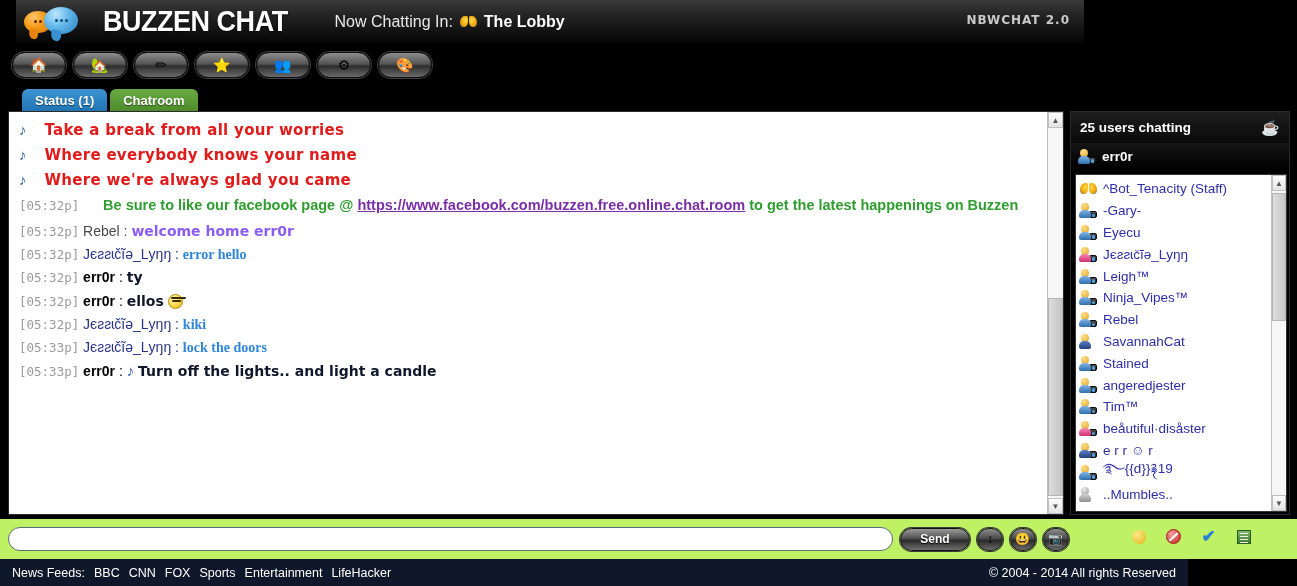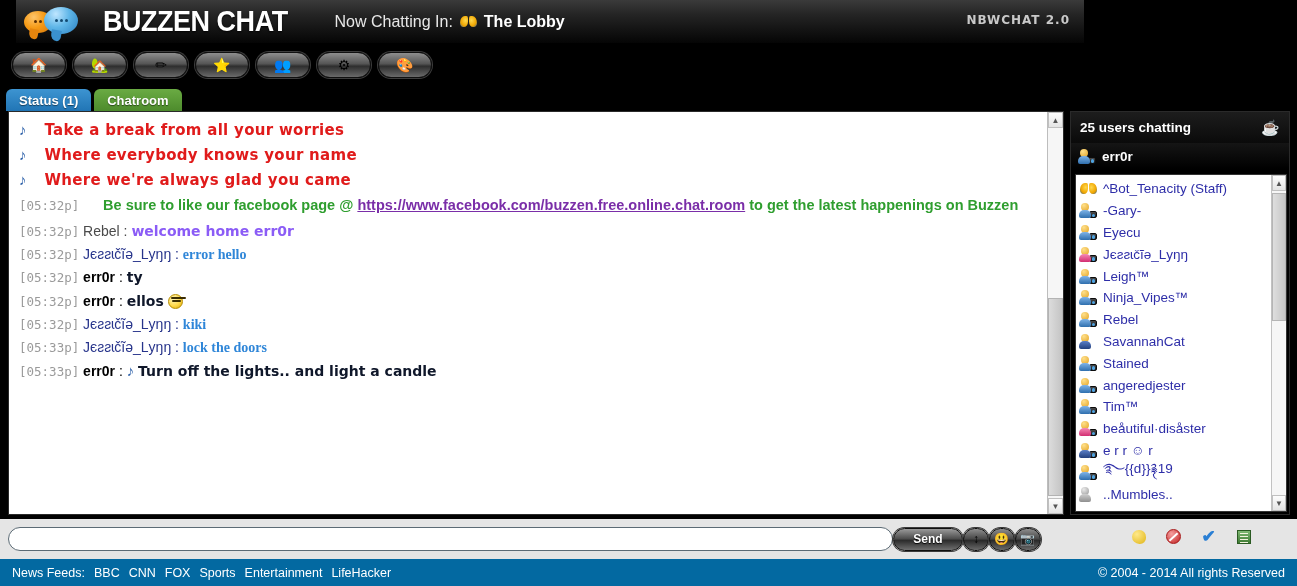--- a/index.html
+++ b/index.html
@@ -85,21 +85,21 @@
     border: 1px solid #111;
     box-shadow: 0 0 0 1px #3d3d3d, 0 1px 2px rgba(0,0,0,.8);
     display: flex; align-items: center; justify-content: center;
     cursor: pointer; position: relative;
   }
   .tbtn .ico { font-size: 14px; line-height: 1; filter: saturate(1.3); }
 
   
   #tabs {
     position: absolute; left: 0; top: 86px; width: 1297px; height: 25px;
-    background: #000; display: flex; align-items: flex-end; padding-left: 6px; gap: 3px;
+    background: #000; display: flex; align-items: flex-end; padding-left: 22px; gap: 3px;
   }
   .tab {
     height: 22px; padding: 0 13px; border-radius: 6px 6px 0 0;
     color: #fff; font-size: 13px; font-weight: bold; cursor: pointer;
     display: flex; align-items: center; text-shadow: 0 1px 1px rgba(0,0,0,.5);
   }
   #tab-status { background: linear-gradient(180deg,#3d94d1 0%,#2175b5 100%); }
   #tab-chatroom { background: linear-gradient(180deg,#6aab43 0%,#4d8b2c 100%); }
 
   
@@ -218,21 +218,21 @@
     display: flex; flex-direction: column;
   }
   #user-thumb {
     position: absolute; left: 0; right: 0; top: 2px; height: 42%;
     background: linear-gradient(90deg,#dedede,#c6c6c6); border: 1px solid #b5b5b5;
   }
 
   
   #bottom {
     position: absolute; left: 0; top: 519px; width: 1297px; height: 40px;
-    background: #e5e5e5; display: flex; align-items: center; padding-left: 8px; gap: 0;
+    background: #bef264; display: flex; align-items: center; padding-left: 8px; gap: 7px;
   }
   #msg-input {
     width: 885px; height: 24px; border-radius: 12px; border: 1px solid #5c6b75;
     background: #fff; padding: 0 12px; font-size: 13px; outline: none;
     font-family: "Liberation Sans", sans-serif;
   }
   #send-btn {
     width: 70px; height: 23px; border-radius: 12px; border: 1px solid #101010;
     background: linear-gradient(180deg,#9a9a9a 0%,#4f4f4f 45%,#2c2c2c 55%,#6f6f6f 100%);
     color: #fff; font-size: 12px; font-weight: bold; cursor: pointer;
@@ -267,22 +267,22 @@
     width:14px;height:14px;background:linear-gradient(180deg,#7fb872,#3e7b33);
     border:1px solid #2a5a22; position:relative;
   }
   .notepad:after {
     content:""; position:absolute; left:2px; top:2px; right:2px; height:1.5px;
     background:#f2f2dd; box-shadow: 0 3px 0 #f2f2dd, 0 6px 0 #f2f2dd, 0 9px 0 #f2f2dd;
   }
 
   
   #footer {
-    position: absolute; left: 0; top: 559px; width: 1297px; height: 27px;
-    background: #0369a1; display: flex; align-items: center; padding: 0 12px;
+    position: absolute; left: 0; top: 559px; width: 1188px; height: 27px;
+    background: #0f172a; display: flex; align-items: center; padding: 0 12px;
     color: #fff; font-size: 12.5px;
   }
   #news-feeds { display: flex; gap: 9px; align-items: center; }
   #news-feeds .nf-label { font-weight: normal; }
   #news-feeds a { color: #fff; text-decoration: none; cursor: pointer; }
   #copyright { margin-left: auto; color: #fff; font-size: 12.5px; }
 </style>
 </head>
 <body>
 

